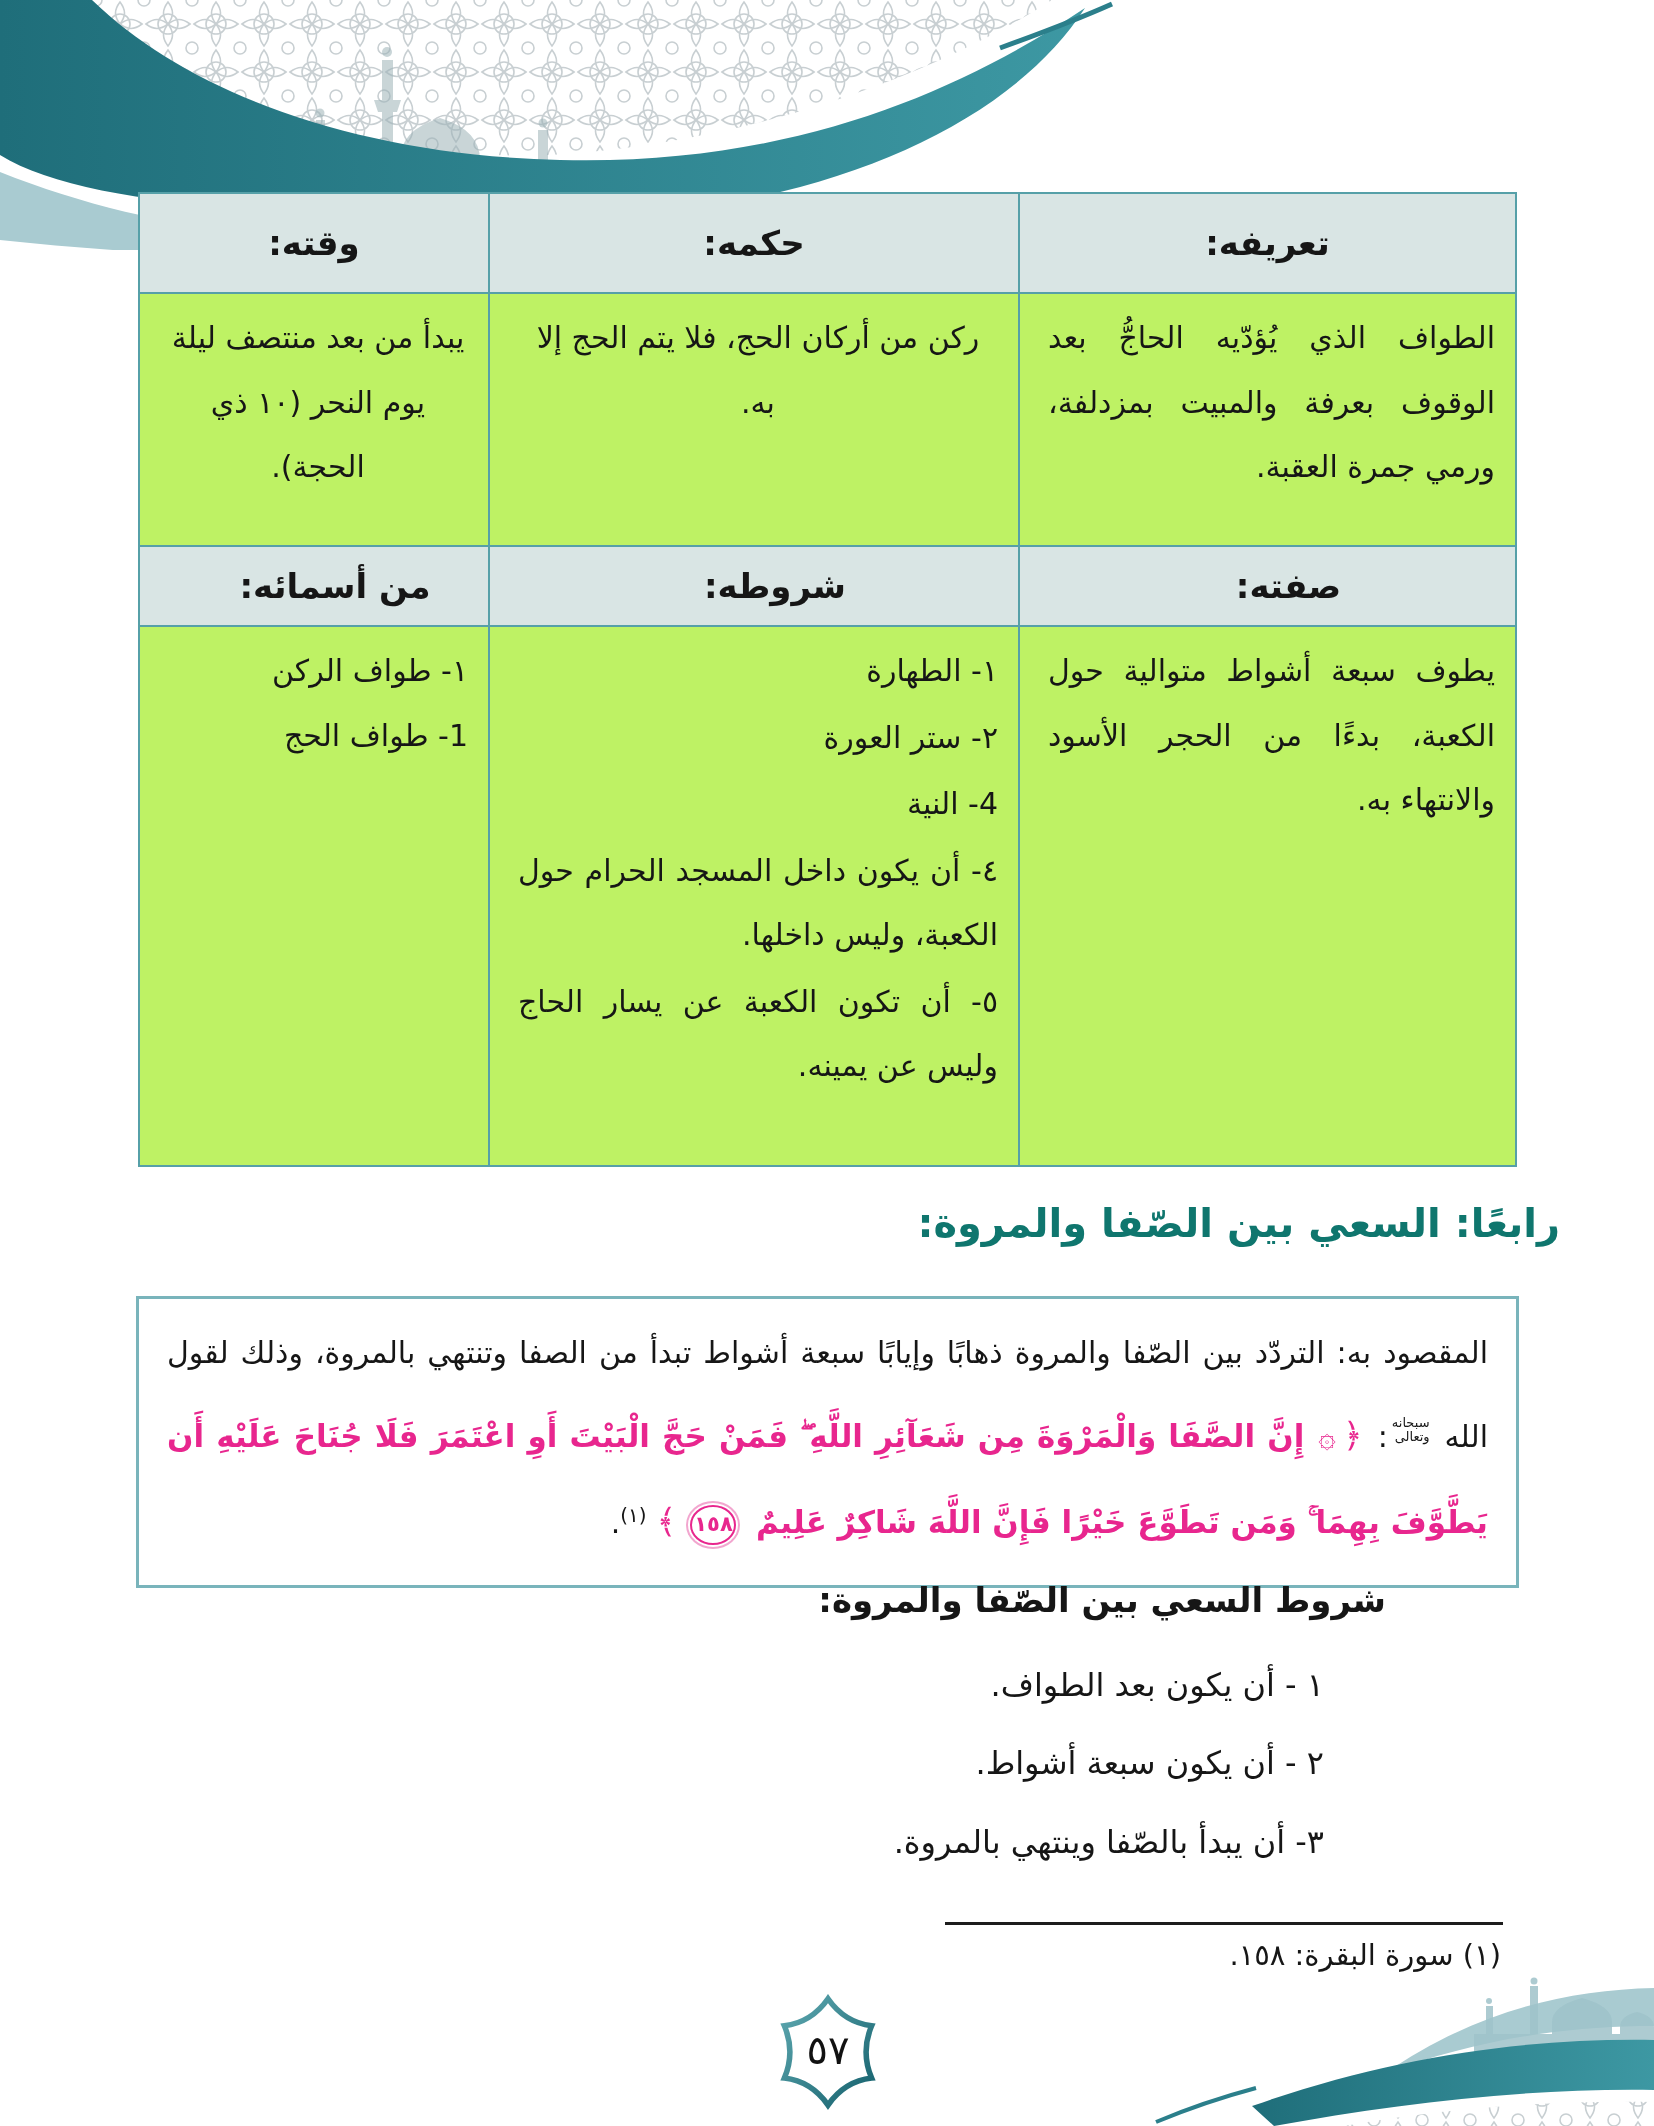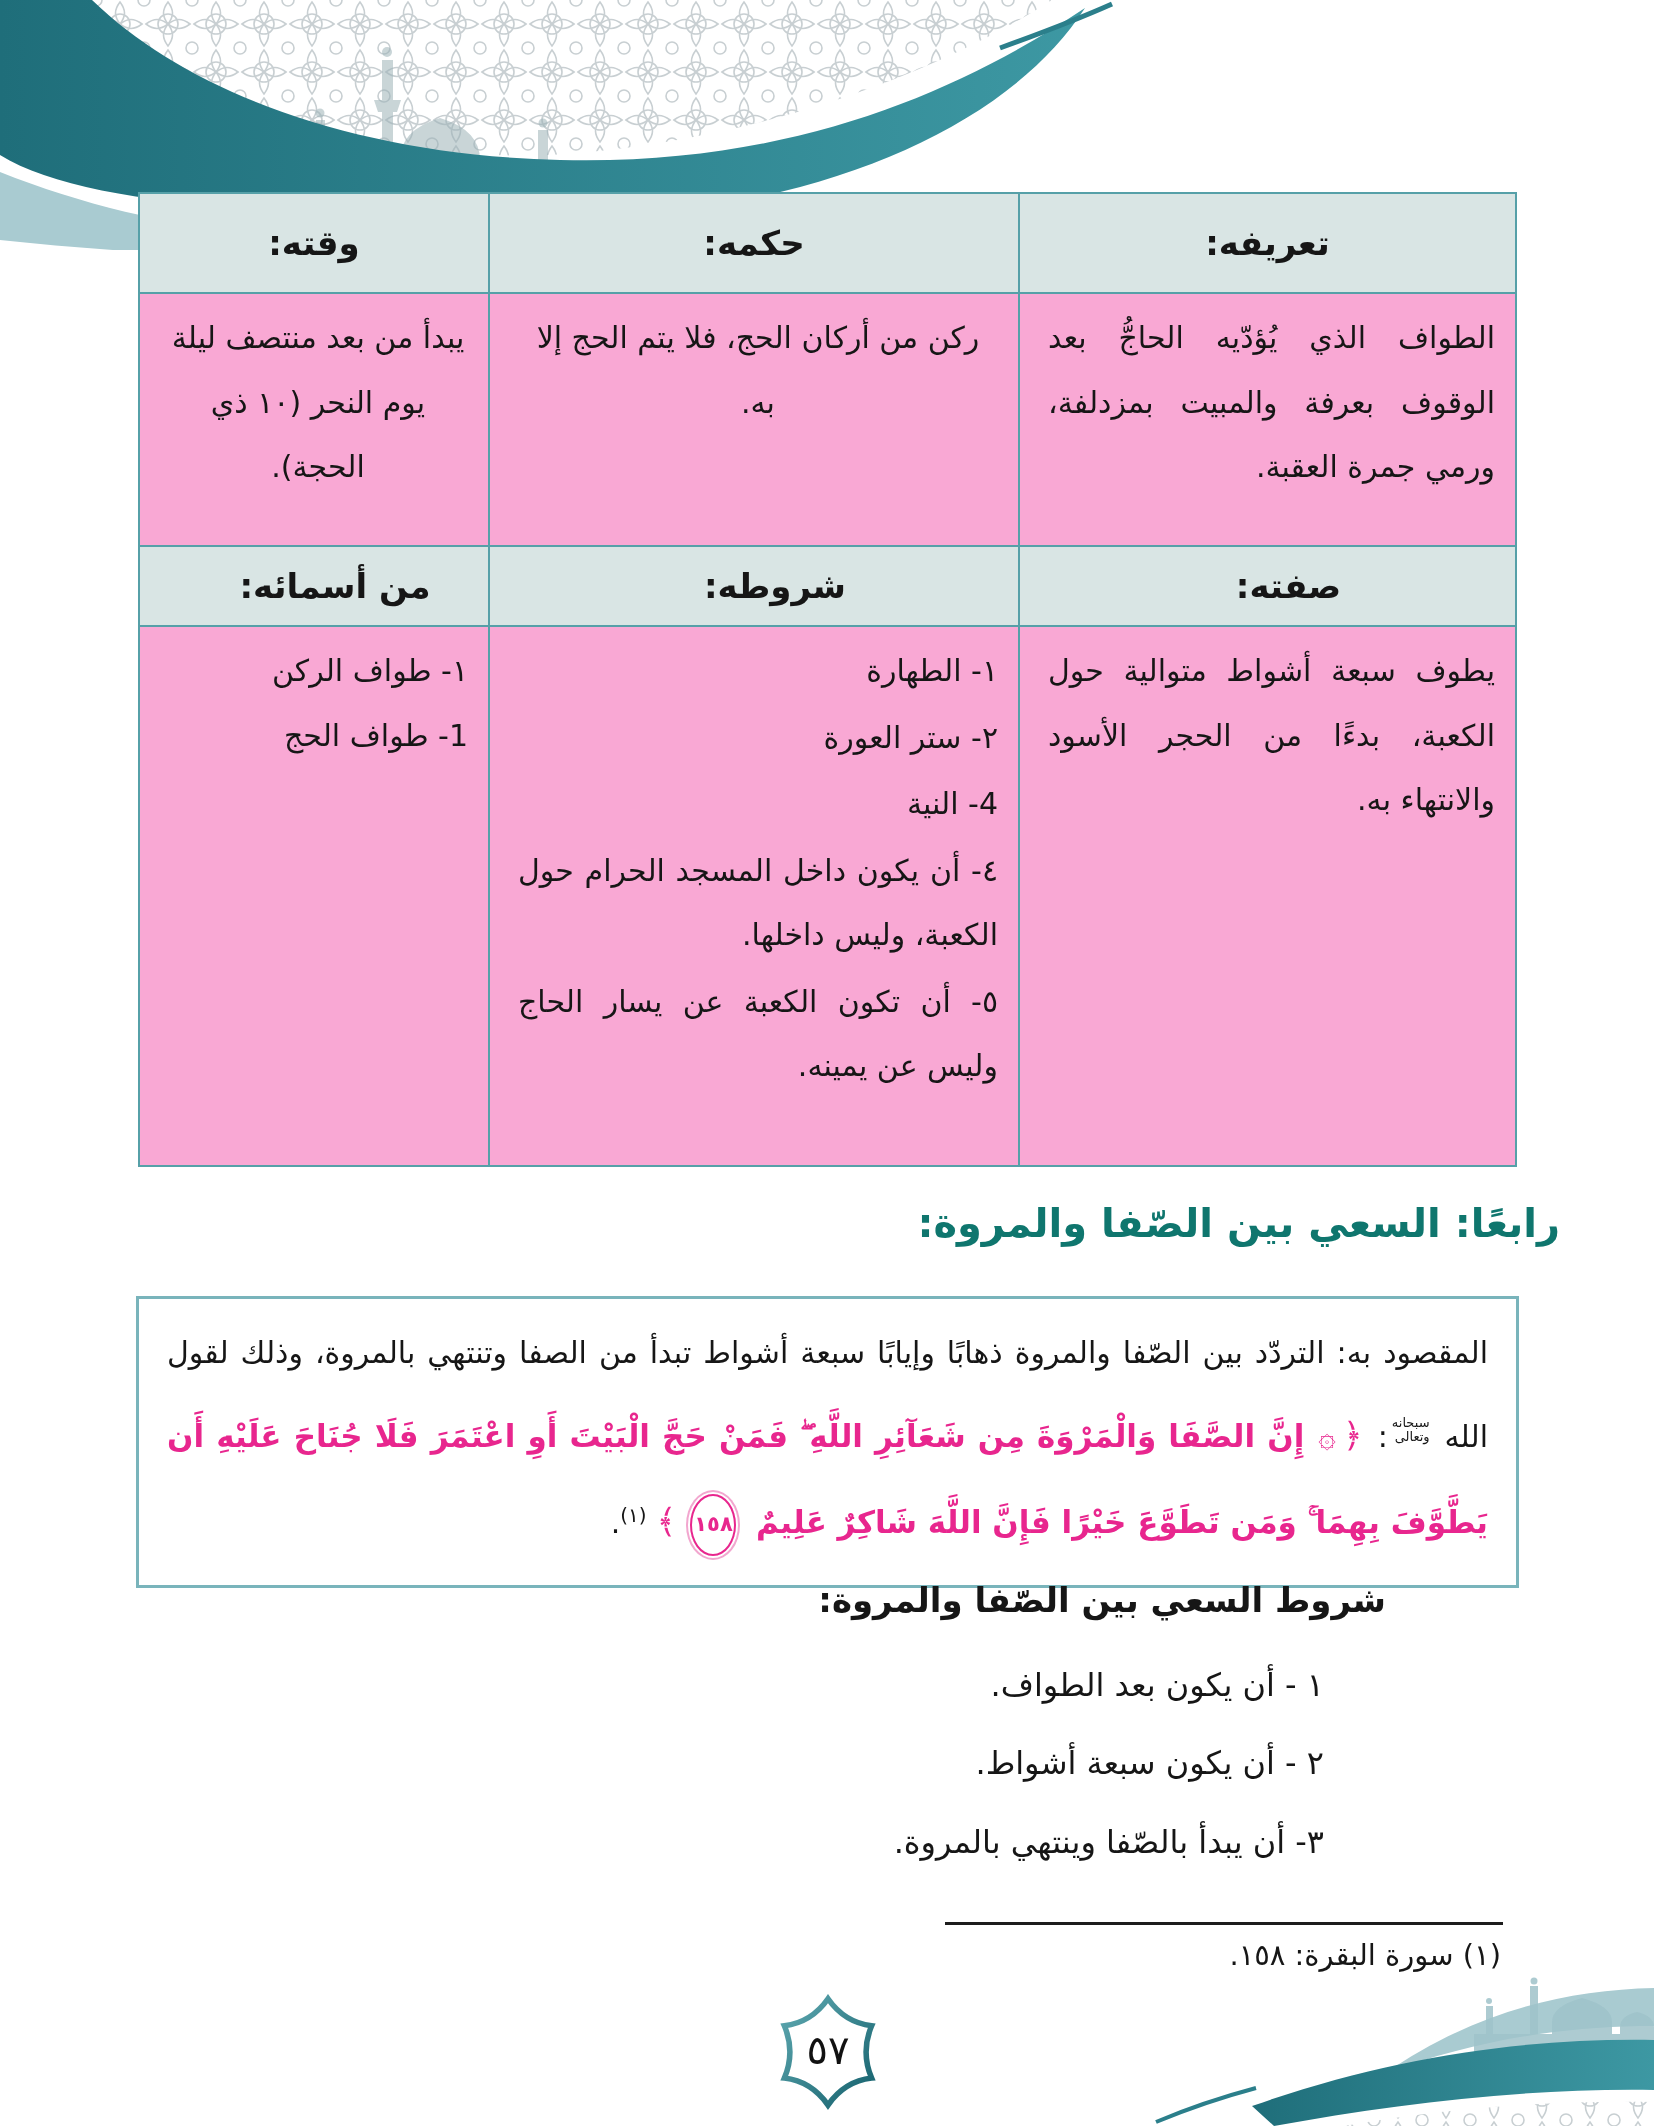--- a/index.html
+++ b/index.html
@@ -9,41 +9,41 @@
 
   
   .deco-top { position:absolute; top:0; left:0; width:1120px; height:250px; pointer-events:none; }
   .deco-bottom { position:absolute; bottom:0; right:0; width:520px; height:150px; pointer-events:none; }
 
   
   .info-table { position:absolute; top:192px; right:137px; width:1377px; border-collapse:collapse; table-layout:fixed; }
   .info-table td { border:2px solid #56a0a8; }
   .info-table .hd { background:#d9e5e4; text-align:center; font-weight:bold; font-size:34px; height:100px; vertical-align:middle;margin-left:12px; }
   .info-table .hd2 { height:80px;padding-left:42px; }
-  .info-table .cell { background:#f9a8d4; font-size:30px; line-height:2.15; vertical-align:top; padding:12px 20px 10px 28px; }
+  .info-table .cell { background:#bef264; font-size:30px; line-height:2.15; vertical-align:top; padding:12px 20px 10px 28px; }
   .cell-def, .cell-desc { text-align:justify; text-align-last:right; }
   .cell-rule, .cell-time { text-align:center; }
   .cell-cond { text-align:justify; text-align-last:right; }
   .cell-cond .li { margin-bottom:2px; }
   .cell-names { padding-right:45px; line-height:2.8; }
   .row1 { height:253px; }
   .row2 { height:540px; }
 
   
   .sec-heading { position:absolute; top:1200px; right:94px; font-size:40px; font-weight:bold; color:#0f766e; }
 
   
   .quote-box { position:absolute; top:1296px; right:135px; left:136px; border:3px solid #79b4bb; background:#fff;
                padding:16px 28px 20px 28px; font-size:30px; line-height:2.55; text-align:justify; text-align-last:right; }
   .deity { display:inline-block; font-size:13px; line-height:1.1; text-align:center; vertical-align:middle; transform:translateY(-8px); margin:0 4px; }
   .deity span { display:block;text-align:center; }
   .bracket { color:#e8268e; font-size:34px; margin:0 4px; }
   .ornament { color:#e8268e; font-size:30px; margin:0 3px; }
   .verse { color:#e8268e; font-size:31px; font-weight:bold; }
-  .medallion { display:inline-flex; align-items:center; justify-content:center; width:46px; height:62px; border-radius:50%;
+  .medallion { display:inline-flex; align-items:center; justify-content:center; width:46px; height:40px; border-radius:50%;
                border:2px solid #e8268e; box-shadow:0 0 0 2px #fff, 0 0 0 4px #f2a6cf; color:#e8268e; font-size:21px;
                font-weight:bold; vertical-align:middle; margin:0 10px; }
   .fn-ref { font-size:20px; vertical-align:super; margin-right:6px; }
 
   
   .cond-block { position:absolute; top:1580px; right:268px; width:1000px; text-align:right; }
   .cond-title { font-size:34px; font-weight:bold; margin-bottom:26px; }
   .cond-list { list-style:none; margin-right:62px; font-size:32px; line-height:2.45; }
 
   

